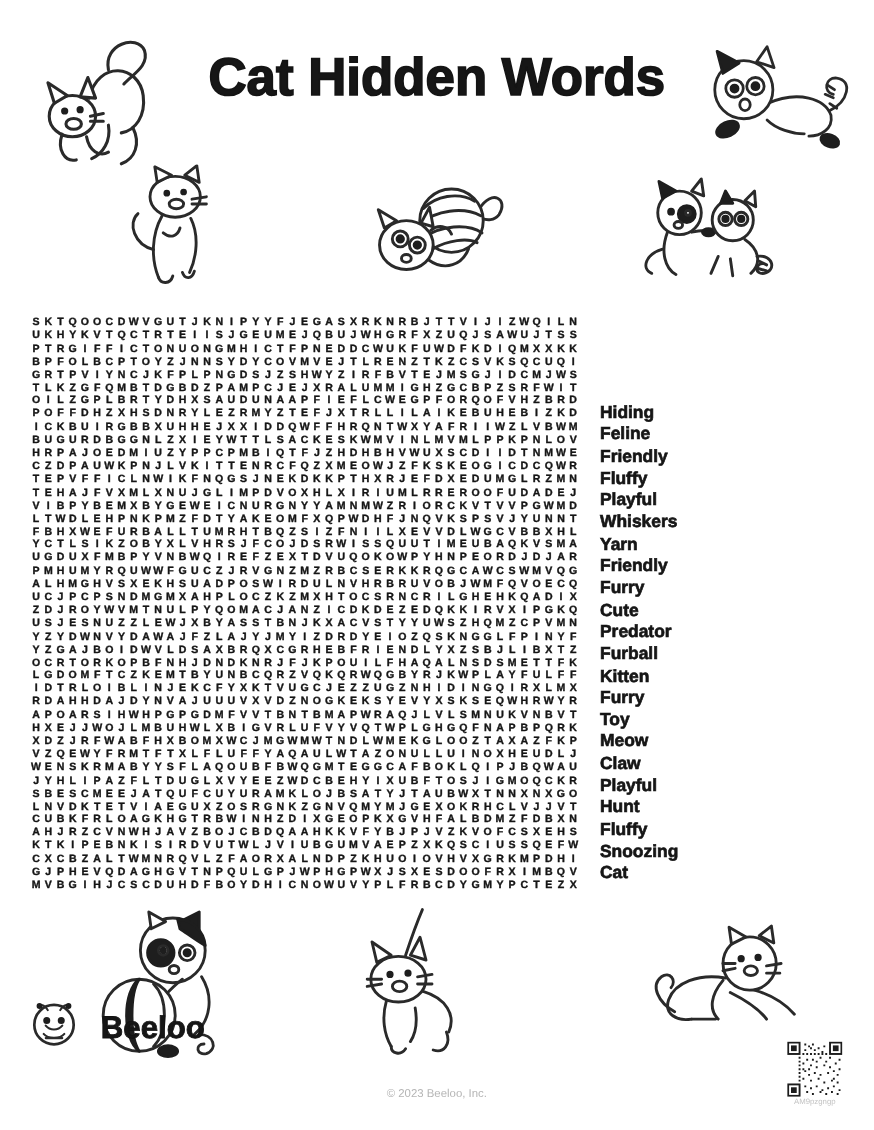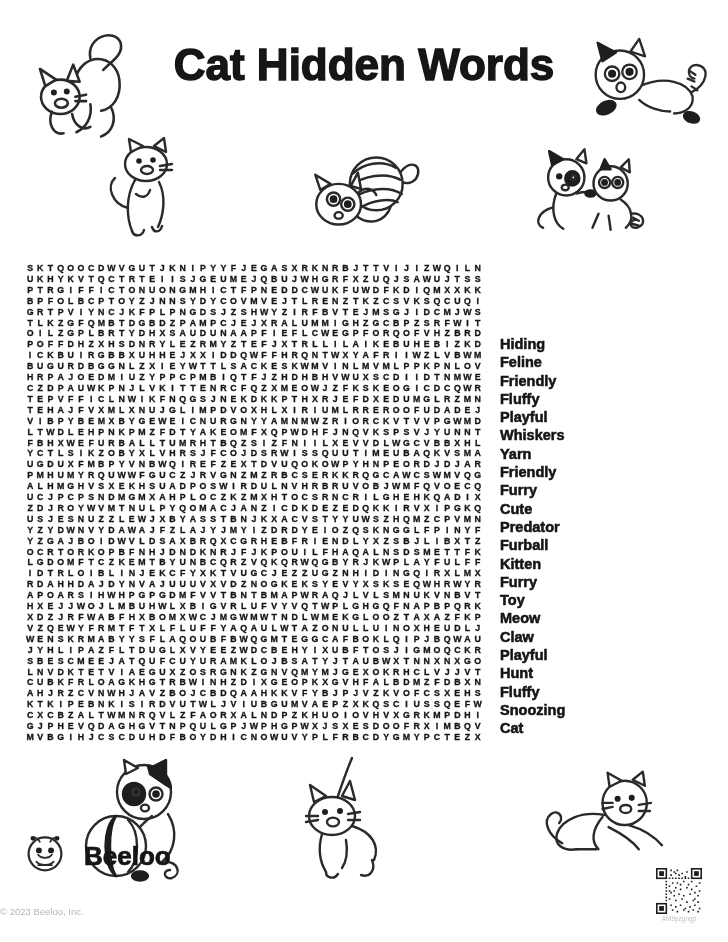--- a/index.html
+++ b/index.html
@@ -15,21 +15,21 @@
          line-height:10.91px;-webkit-text-stroke:0.3px #111;}
   .words{position:absolute;left:500px;top:292px;margin-top:44px;}
   .word{height:18.3px;font-size:14.5px;font-weight:bold;-webkit-text-stroke:0.55px #131313;}
   .illus{position:absolute;}
   .illus svg{width:100%;height:100%;}
   .lineart{fill:none;stroke:#2a2a2a;stroke-width:2.4;stroke-linecap:round;stroke-linejoin:round;}
   .lineart .fillb{fill:#1e1e1e;stroke:#1e1e1e;}
   .lineart .fillw{fill:#ffffff;}
   .footer-brand{position:absolute;left:26px;top:834px;display:flex;align-items:flex-end;gap:20px;}
   .brand-name{font-size:26px;font-weight:bold;-webkit-text-stroke:0.7px #111;}
-  .copyright{position:absolute;left:0;right:0;top:906px;text-align:left;
+  .copyright{position:absolute;left:0;right:0;top:906px;text-align:center;
          font-size:9.5px;color:#b5b5b5;}
   .qr-wrap{position:absolute;left:654px;top:868px;width:50px;text-align:center;}
   .qr-wrap svg{width:46px;height:46px;display:block;margin:0 auto;}
   .qr-caption{font-size:6.5px;color:#c3c3c3;margin-top:1px;}
 </style>
 </head>
 <body>
 
 <div class="page">
 

